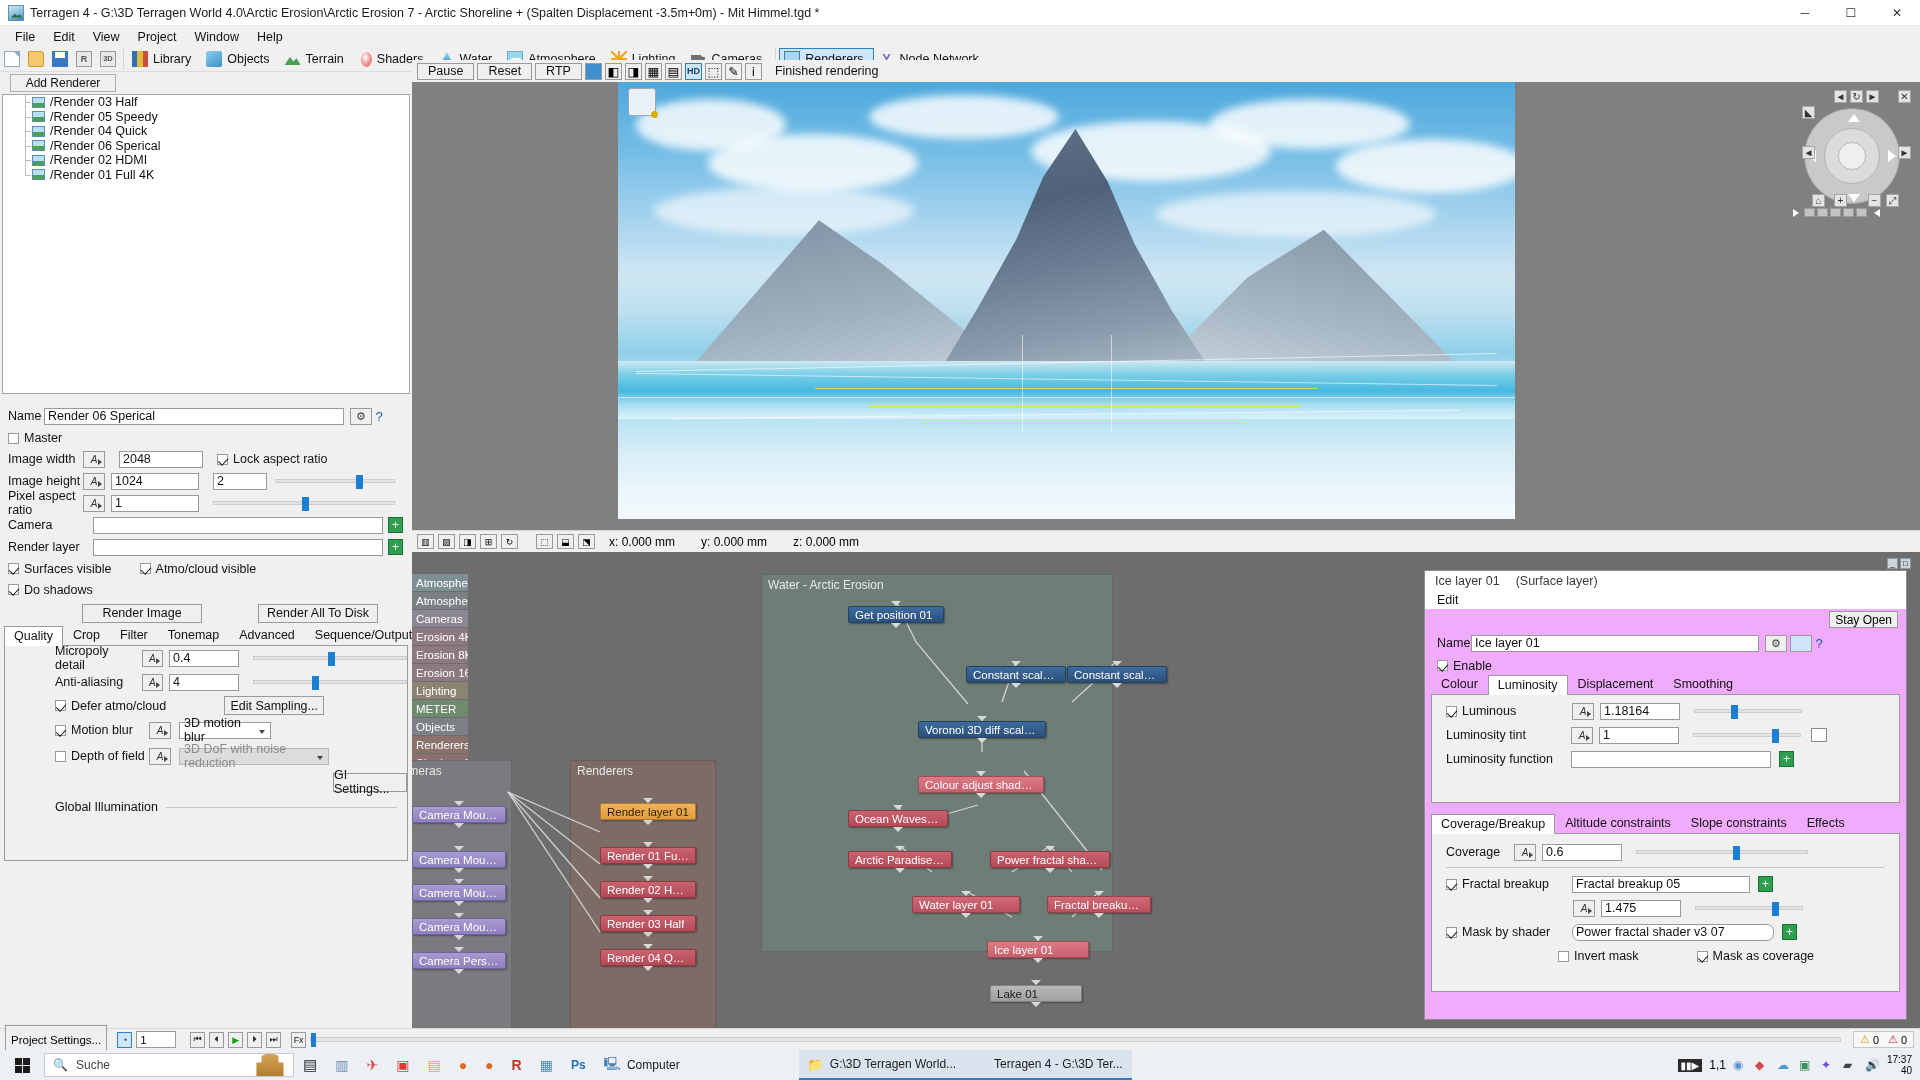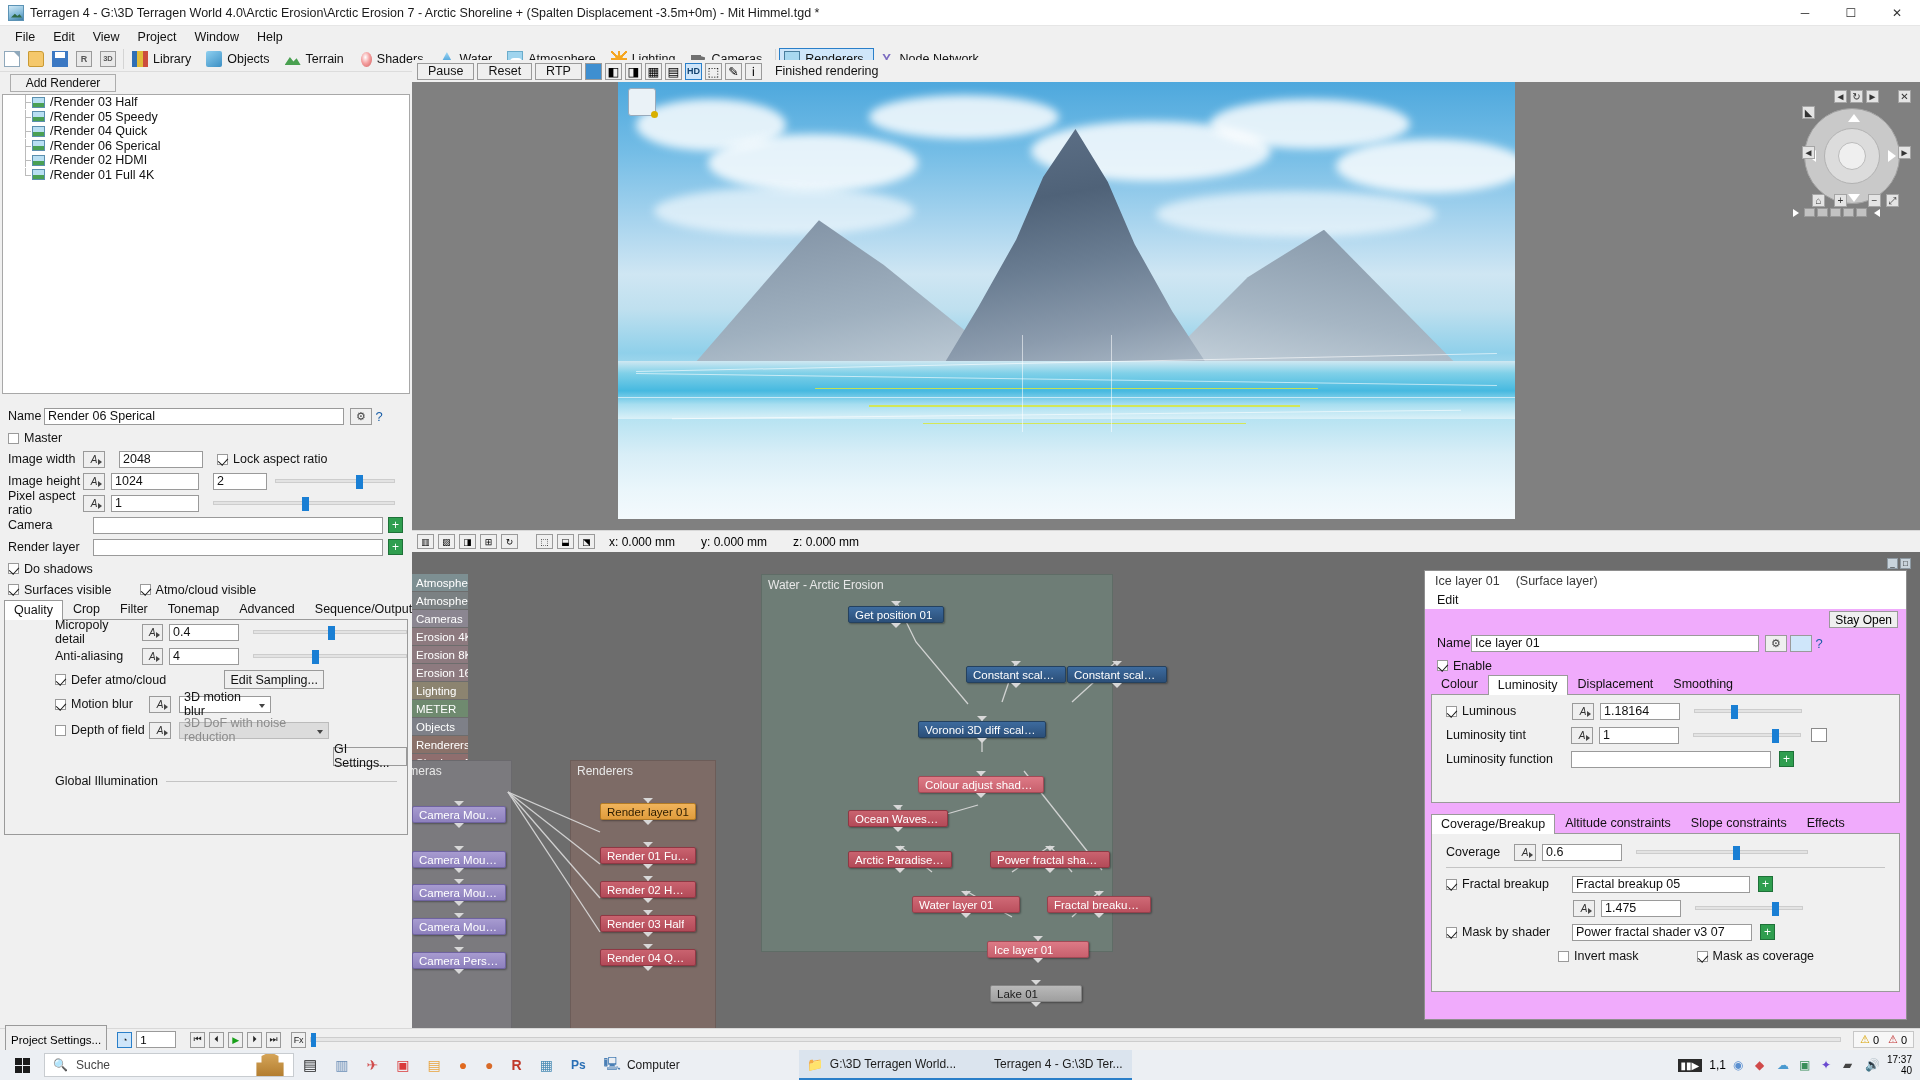--- a/index.html
+++ b/index.html
@@ -458,30 +458,34 @@
       </div>
 
       <div class="row" style="height:22px;">
         <span class="lbl" style="width:85px;">Render layer</span>
         <span class="tfield" style="width:290px;"></span>
         <span class="plusbtn" style="margin-left:5px;">+</span>
       </div>
 
       <div class="row" style="height:21px;">
         <span class="cbx on"></span>
-        <span class="lbl">Do shadows</span>
-      </div>
-
-      <div class="row" style="height:21px;">
-        <span class="cbx on"></span>
         <span class="lbl">Surfaces visible</span>
         <span class="cbx on" style="margin-left:28px;"></span>
         <span class="lbl">Atmo/cloud visible</span>
       </div>
 
+      <div class="row" style="height:21px;">
+        <span class="cbx on"></span>
+        <span class="lbl">Do shadows</span>
+      </div>
+
+      <div class="row" style="height:26px;padding-left:0;justify-content:flex-start;">
+        <span class="bigbtn" style="width:120px;margin-left:82px;">Render Image</span>
+        <span class="bigbtn" style="width:120px;margin-left:56px;">Render All To Disk</span>
+      </div>
 
       <div class="tabs" id="left-tabs-root">
           <div class="tab sel">Quality</div>
           <div class="tab">Crop</div>
           <div class="tab">Filter</div>
           <div class="tab">Tonemap</div>
           <div class="tab">Advanced</div>
           <div class="tab">Sequence/Output</div>
         </div>
 
@@ -879,21 +883,21 @@
             <span style="width:127px;"></span>
             <span class="fbtn">A</span>
             <span class="tfield" style="width:80px;margin-left:6px;">1.475</span>
             <span class="slider" style="width:108px;margin-left:14px;">
                 <span class="knob" style="left:76px;"></span>
               </span>
           </div>
           <div class="row" style="height:24px;padding-left:14px;">
             <span class="cbx on"></span>
             <span class="lbl" style="width:110px;">Mask by shader</span>
-            <span class="tfield" style="width:180px;">Power fractal shader v3 07</span>
+            <span class="tfield" style="width:202px;border-radius:7px;">Power fractal shader v3 07</span>
             <span class="wbtn" style="margin-left:8px;">+</span>
           </div>
           <div class="row" style="height:24px;padding-left:14px;">
             <span style="width:112px;"></span>
             <span class="cbx"></span>
             <span class="lbl">Invert mask</span>
             <span class="cbx on" style="margin-left:58px;"></span>
             <span class="lbl">Mask as coverage</span>
           </div>
         </div>

